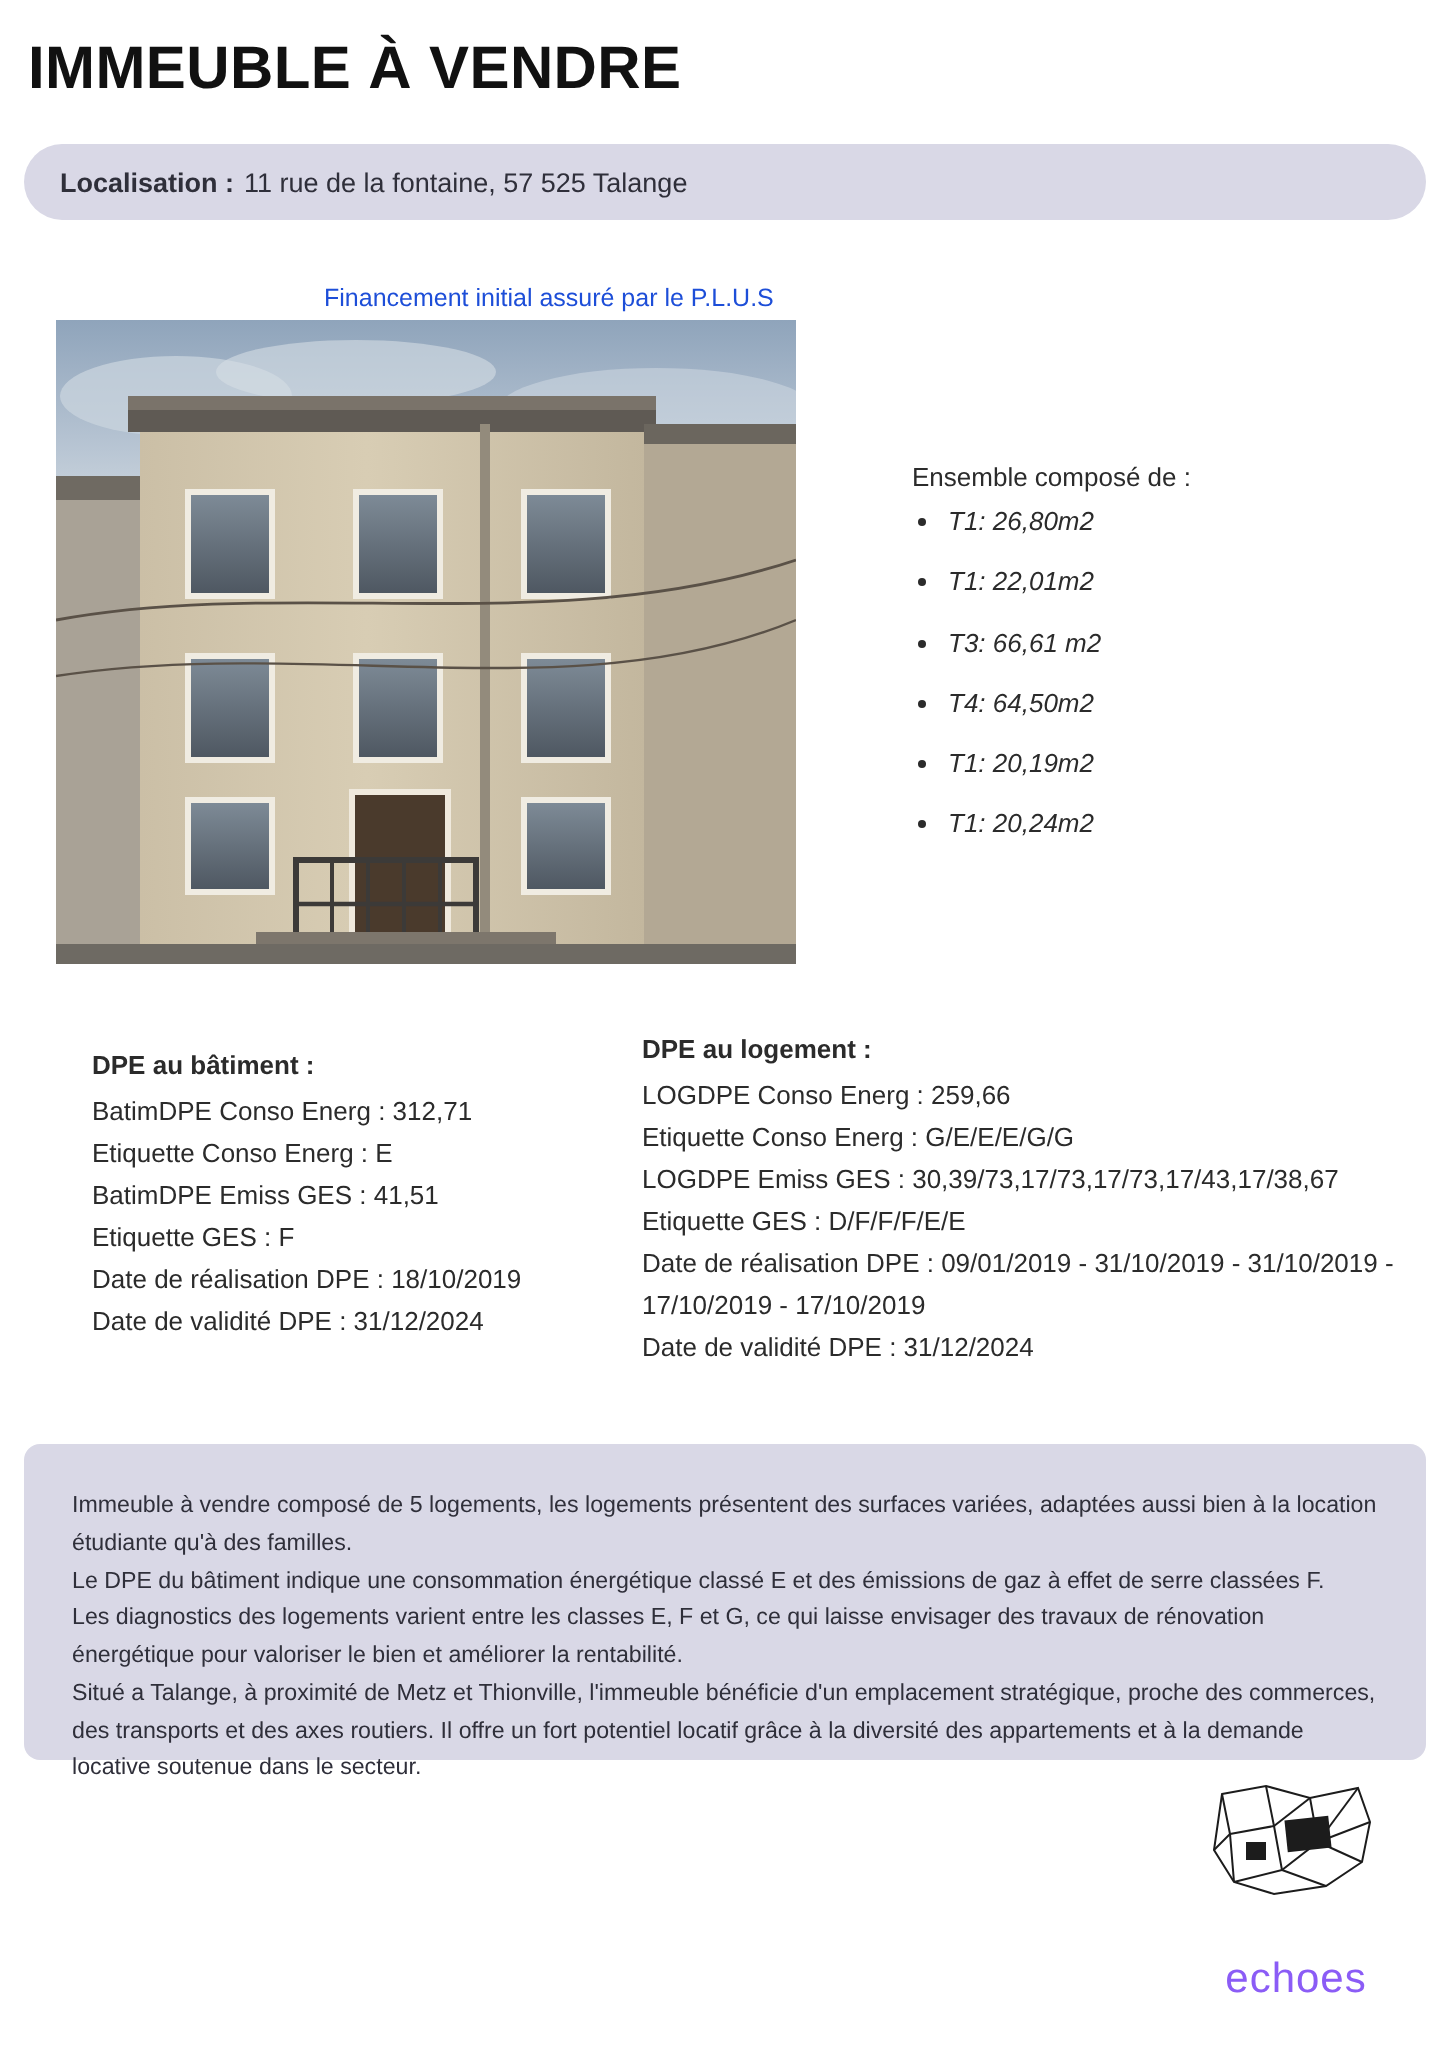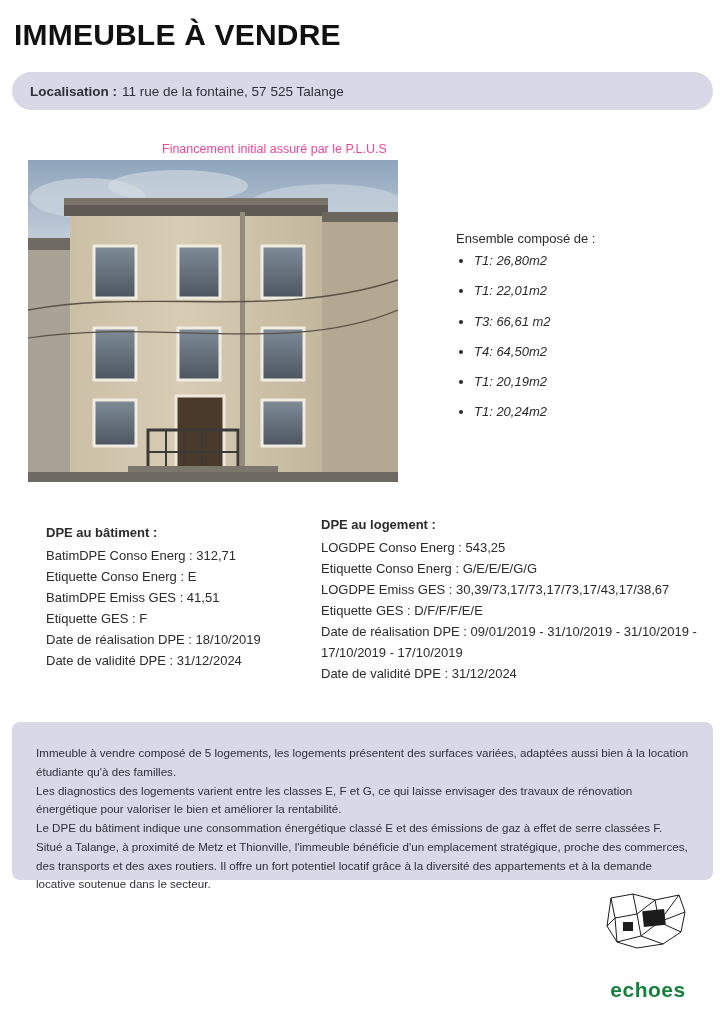--- a/index.html
+++ b/index.html
@@ -47,21 +47,21 @@
     font-weight: bold;
     margin-right: 5px;
   }
 
   
   .finance-caption {
     position: absolute;
     left: 162px;
     top: 142px;
     font-size: 12.5px;
-    color: #ec4899;
+    color: #1d4ed8;
   }
 
   
   .photo {
     position: absolute;
     left: 28px;
     top: 160px;
     width: 370px;
     height: 322px;
     overflow: hidden;
@@ -124,23 +124,23 @@
   .logo {
     position: absolute;
     right: 22px;
     bottom: 22px;
     width: 110px;
     text-align: center;
   }
   .logo .mark { height: 62px; }
   .logo .wordmark {
     font-size: 21px;
-    font-weight: bold;
+    font-weight: normal;
     letter-spacing: 0.5px;
-    color: #15803d;
+    color: #8b5cf6;
     margin-top: 20px;
   }
 </style>
 </head>
 <body>
 
 <div class="title">IMMEUBLE À VENDRE</div>
 
 <div class="loc-bar">
   <span class="loc-label">Localisation :</span>
@@ -245,32 +245,32 @@
   <div class="row">BatimDPE Conso Energ : 312,71</div>
   <div class="row">Etiquette Conso Energ : E</div>
   <div class="row">BatimDPE Emiss GES : 41,51</div>
   <div class="row">Etiquette GES : F</div>
   <div class="row">Date de réalisation DPE : 18/10/2019</div>
   <div class="row">Date de validité DPE : 31/12/2024</div>
 </div>
 
 <div class="dpe dpe-log">
   <h3>DPE au logement :</h3>
-  <div class="row">LOGDPE Conso Energ : 543,25</div>
+  <div class="row">LOGDPE Conso Energ : 259,66</div>
   <div class="row">Etiquette Conso Energ : G/E/E/E/G/G</div>
   <div class="row">LOGDPE Emiss GES : 30,39/73,17/73,17/73,17/43,17/38,67</div>
   <div class="row">Etiquette GES : D/F/F/F/E/E</div>
   <div class="row">Date de réalisation DPE : 09/01/2019 - 31/10/2019 - 31/10/2019 - 17/10/2019 - 17/10/2019</div>
   <div class="row">Date de validité DPE : 31/12/2024</div>
 </div>
 
 <div class="summary">
   <p>Immeuble à vendre composé de 5 logements, les logements présentent des surfaces variées, adaptées aussi bien à la location étudiante qu'à des familles.</p>
+  <p>Le DPE du bâtiment indique une consommation énergétique classé E et des émissions de gaz à effet de serre classées F.</p>
   <p>Les diagnostics des logements varient entre les classes E, F et G, ce qui laisse envisager des travaux de rénovation énergétique pour valoriser le bien et améliorer la rentabilité.</p>
-  <p>Le DPE du bâtiment indique une consommation énergétique classé E et des émissions de gaz à effet de serre classées F.</p>
   <p>Situé a Talange, à proximité de Metz et Thionville, l'immeuble bénéficie d'un emplacement stratégique, proche des commerces, des transports et des axes routiers. Il offre un fort potentiel locatif grâce à la diversité des appartements et à la demande locative soutenue dans le secteur.</p>
 </div>
 
 <div class="logo">
   <svg class="mark" width="110" height="62" viewBox="0 0 110 62">
     <g stroke="#1c1c1c" stroke-width="1" fill="none">
       <path d="M18 6 L40 2 L62 8 L86 3 L92 20 L88 40 L70 52 L44 56 L24 50 L14 34 Z"></path>
       <path d="M18 6 L22 26 L14 34"></path>
       <path d="M22 26 L44 22 L40 2"></path>
       <path d="M44 22 L48 44 L24 50"></path>

